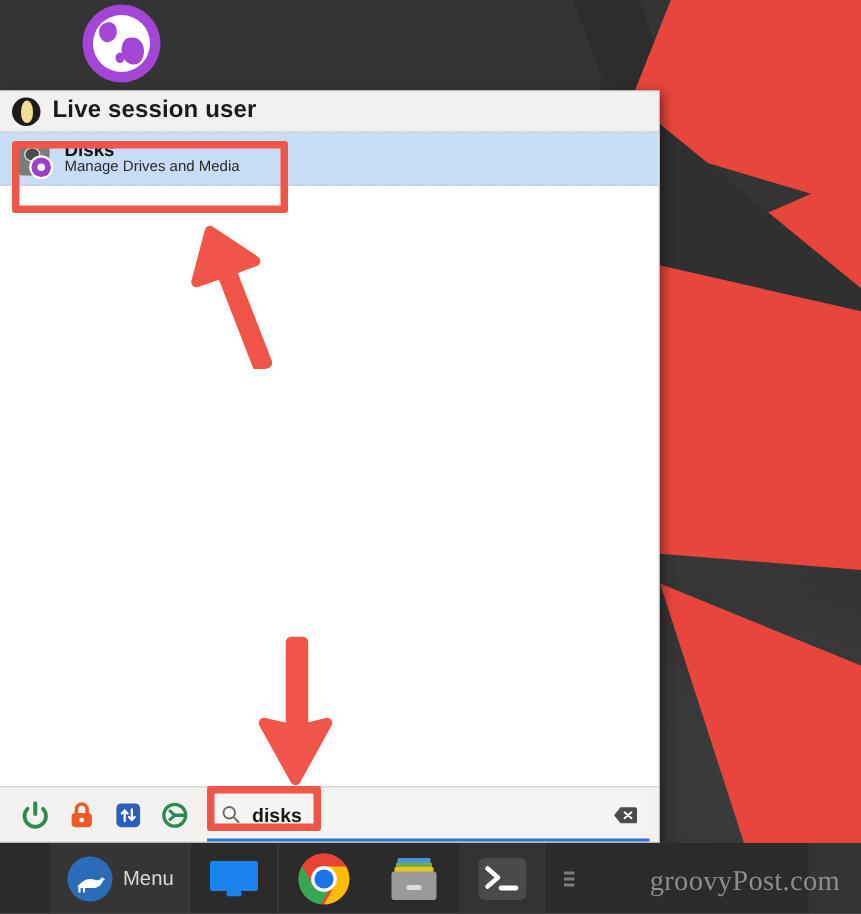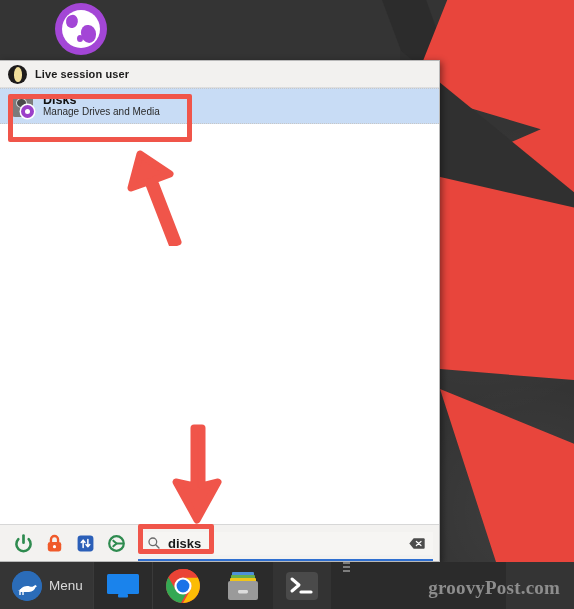--- a/index.html
+++ b/index.html
@@ -122,21 +122,21 @@
     margin-right: 8px; flex: 0 0 auto;
   }
   .avatar::before {
     content: "";
     position: absolute; left: 6px; top: 2px;
     width: 8px; height: 15px;
     border-radius: 50% 50% 45% 45%;
     background: #f0dd9a;
   }
   #panel-header .user-name {
-    font-size: 11px; font-weight: bold; color: #1b1b1b;
+    font-size: 16px; font-weight: bold; color: #1b1b1b;
     letter-spacing: .1px;
   }
 
   #results-list {
     flex: 1 1 auto;
     background: #ffffff;
     overflow: hidden;
   }
   .result-row {
     height: 36px;
@@ -248,21 +248,21 @@
   .arrow { position: absolute; pointer-events: none; }
   #arrow-up   { left: 124px; top: 150px;  width: 70px;  height: 96px; }
   #arrow-down { left: 168px; top: 422px;  width: 58px;  height: 104px; }
 
   
   #taskbar {
     position: absolute;
     left: 0; bottom: 0;
     width: 506px; height: 47px;
     background: #2b2b2b;
-    display: flex; 
+    display: flex; align-items: center; padding-left: 33px;
   }
   .tb-sep {
     width: 1px; height: 47px; background: #3a3a3a; flex: 0 0 auto;
   }
   #menu-button {
     display: flex; align-items: center;
     height: 47px; padding: 0 10px 0 12px;
     background: #353535;
     flex: 0 0 auto;
   }
@@ -284,21 +284,20 @@
   .tb-dots { display: flex; flex-direction: column; gap: 2px; padding: 0 12px; }
   .tb-dots i { display:block; width: 7px; height: 2px; background: #7d7d7d; }
 
   #watermark {
     position: absolute;
     right: 14px; bottom: 10px;
     font-family: "Liberation Serif", serif;
     font-size: 19px;
     color: #8d8d8d;
     letter-spacing: .2px;
-    font-weight: bold;
   }
 </style>
 </head>
 <body>
 
 <div id="screen">
 
   <div id="wallpaper">
     <div class="glow" style="left:330px;top:120px;width:300px;height:300px;"></div>
     <div class="glow" style="left:400px;top:380px;width:260px;height:260px;"></div>

